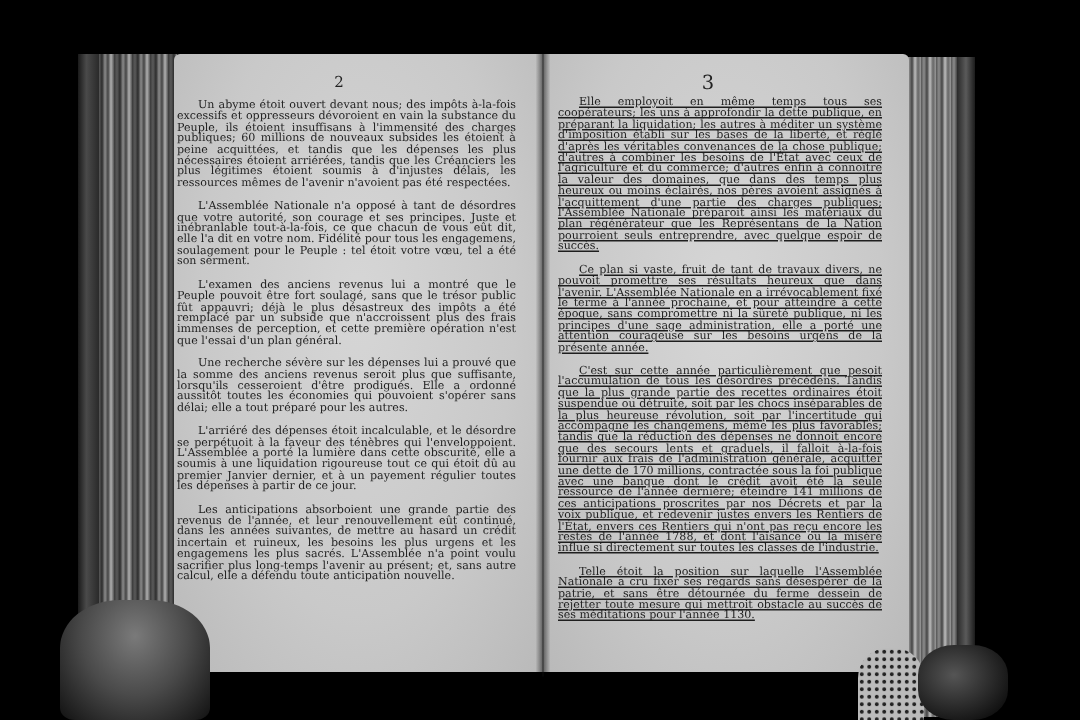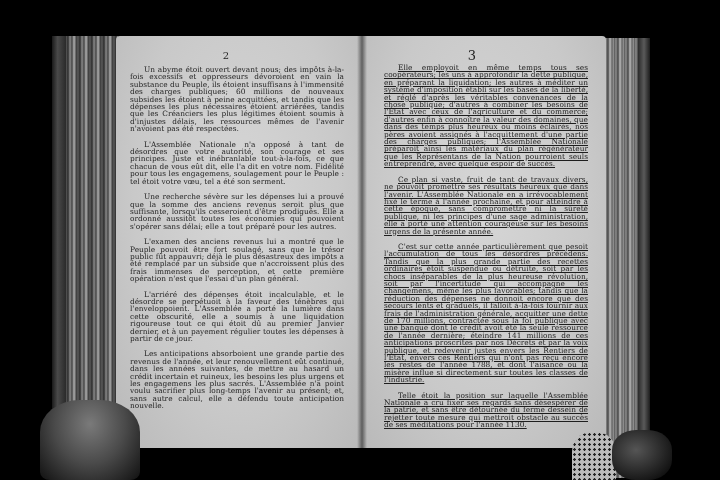--- a/index.html
+++ b/index.html
@@ -34,21 +34,21 @@
   .gutter {
     position:absolute; left:357px; top:36px; width:10px; height:415px;
     background: linear-gradient(90deg, rgba(0,0,0,0) 0%, rgba(0,0,0,0.45) 45%, #111 50%, rgba(0,0,0,0.45) 55%, rgba(0,0,0,0) 100%);
   }
   .page-number {
     position:absolute; top:50px; font-size:10px; color:#222; width:20px; text-align:center;
   }
   .text-block {
     position:absolute; font-size:7.4px; line-height:7.4px; text-align:justify; color:#1e1e1e;
   }
-  .text-block p { margin:0 0 8px 12px; text-indent:14px; }
+  .text-block p { margin:0 0 8px 0; text-indent:14px; }
   .left-text { left:2px; top:64px; width:226px; }
   .right-text { left:-6px; top:64px; width:230px; }
   .hand {
     position:absolute; left:40px; top:400px; width:100px; height:80px;
     background: radial-gradient(ellipse at 50% 30%, #7a7a7a 0%, #4a4a4a 50%, #111 100%);
     border-radius:40% 40% 10% 10%;
   }
   .thimble {
     position:absolute; left:572px; top:432px; width:44px; height:48px;
     border-radius:20px 20px 0 0;
@@ -69,22 +69,22 @@
     </div>
   <div class="edge-right">
       <div class="cover"></div>
     </div>
 
   <div class="page page-left">
     <div class="page-number" style="left:100px;top:14px;">2</div>
     <div class="text-block left-text" style="top:30px;">
       <p>Un abyme étoit ouvert devant nous; des impôts à-la-fois excessifs et oppresseurs dévoroient en vain la substance du Peuple, ils étoient insuffisans à l'immensité des charges publiques; 60 millions de nouveaux subsides les étoient à peine acquittées, et tandis que les dépenses les plus nécessaires étoient arriérées, tandis que les Créanciers les plus légitimes étoient soumis à d'injustes délais, les ressources mêmes de l'avenir n'avoient pas été respectées.</p>
       <p>L'Assemblée Nationale n'a opposé à tant de désordres que votre autorité, son courage et ses principes. Juste et inébranlable tout-à-la-fois, ce que chacun de vous eût dit, elle l'a dit en votre nom. Fidélité pour tous les engagemens, soulagement pour le Peuple : tel étoit votre vœu, tel a été son serment.</p>
+      <p>L'examen des anciens revenus lui a montré que le Peuple pouvoit être fort soulagé, sans que le trésor public fût appauvri; déjà le plus désastreux des impôts a été remplacé par un subside que n'accroissent plus des frais immenses de perception, et cette première opération n'est que l'essai d'un plan général.</p>
       <p>Une recherche sévère sur les dépenses lui a prouvé que la somme des anciens revenus seroit plus que suffisante, lorsqu'ils cesseroient d'être prodigués. Elle a ordonné aussitôt toutes les économies qui pouvoient s'opérer sans délai; elle a tout préparé pour les autres.</p>
-      <p>L'examen des anciens revenus lui a montré que le Peuple pouvoit être fort soulagé, sans que le trésor public fût appauvri; déjà le plus désastreux des impôts a été remplacé par un subside que n'accroissent plus des frais immenses de perception, et cette première opération n'est que l'essai d'un plan général.</p>
       <p>L'arriéré des dépenses étoit incalculable, et le désordre se perpétuoit à la faveur des ténèbres qui l'enveloppoient. L'Assemblée a porté la lumière dans cette obscurité, elle a soumis à une liquidation rigoureuse tout ce qui étoit dû au premier Janvier dernier, et à un payement régulier toutes les dépenses à partir de ce jour.</p>
       <p>Les anticipations absorboient une grande partie des revenus de l'année, et leur renouvellement eût continué, dans les années suivantes, de mettre au hasard un crédit incertain et ruineux, les besoins les plus urgens et les engagemens les plus sacrés. L'Assemblée n'a point voulu sacrifier plus long-temps l'avenir au présent; et, sans autre calcul, elle a défendu toute anticipation nouvelle.</p>
     </div>
   </div>
 
   <div class="page page-right">
     <div class="page-number" style="left:100px;top:12px;font-size:13px;">3</div>
     <div class="text-block right-text" style="left:10px;top:28px;width:216px;text-decoration:underline;">
       <p>Elle employoit en même temps tous ses coopérateurs; les uns à approfondir la dette publique, en préparant la liquidation; les autres à méditer un système d'imposition établi sur les bases de la liberté, et réglé d'après les véritables convenances de la chose publique; d'autres à combiner les besoins de l'État avec ceux de l'agriculture et du commerce; d'autres enfin à connoître la valeur des domaines, que dans des temps plus heureux ou moins éclairés, nos pères avoient assignés à l'acquittement d'une partie des charges publiques; l'Assemblée Nationale préparoit ainsi les matériaux du plan régénérateur que les Représentans de la Nation pourroient seuls entreprendre, avec quelque espoir de succès.</p>
       <p>Ce plan si vaste, fruit de tant de travaux divers, ne pouvoit promettre ses résultats heureux que dans l'avenir. L'Assemblée Nationale en a irrévocablement fixé le terme à l'année prochaine, et pour atteindre à cette époque, sans compromettre ni la sûreté publique, ni les principes d'une sage administration, elle a porté une attention courageuse sur les besoins urgens de la présente année.</p>

